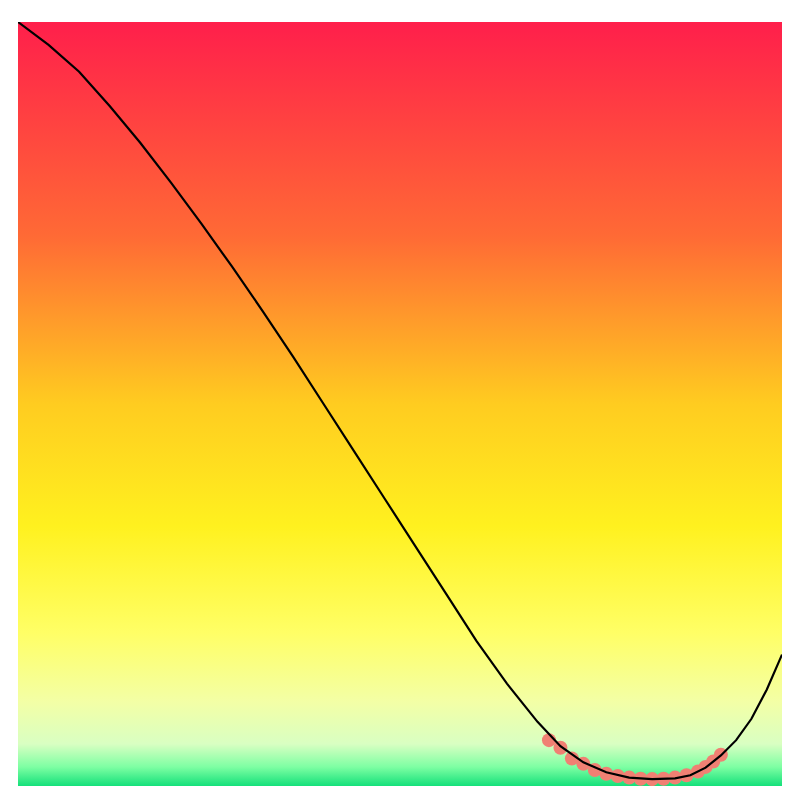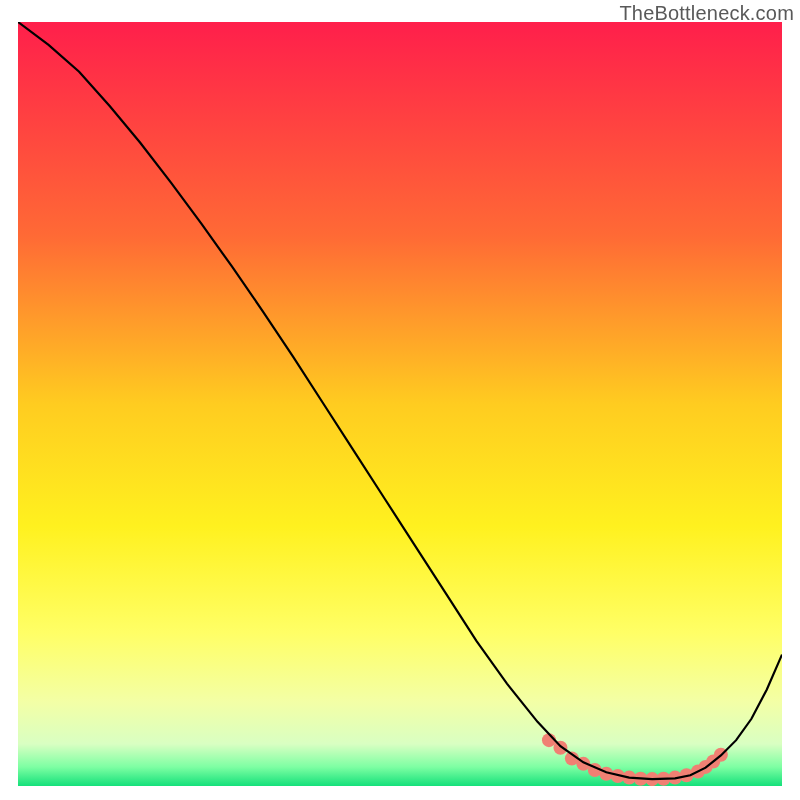--- a/index.html
+++ b/index.html
@@ -36,21 +36,20 @@
   .plot svg {
     display: block;
     width: 764px;
     height: 764px;
   }
 </style>
 </head>
 <body>
 
 <div class="frame">
-  <div class="watermark">TheBottleneck.com</div>
   <div class="plot">
     <svg viewBox="0 0 764 764" preserveAspectRatio="none">
       <defs>
         <linearGradient id="bg-grad" x1="0" y1="0" x2="0" y2="1">
             <stop offset="0%" stop-color="#ff1f4b"></stop>
             <stop offset="28.000000000000004%" stop-color="#ff6a35"></stop>
             <stop offset="50%" stop-color="#ffcc20"></stop>
             <stop offset="66%" stop-color="#fff11f"></stop>
             <stop offset="80%" stop-color="#ffff66"></stop>
             <stop offset="89%" stop-color="#f3ffa6"></stop>

